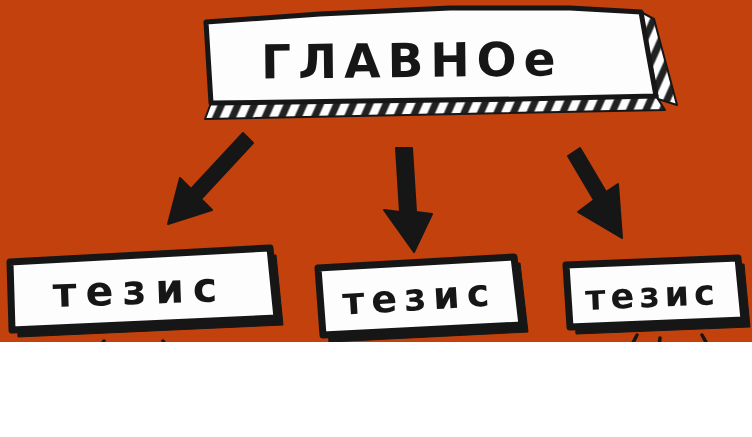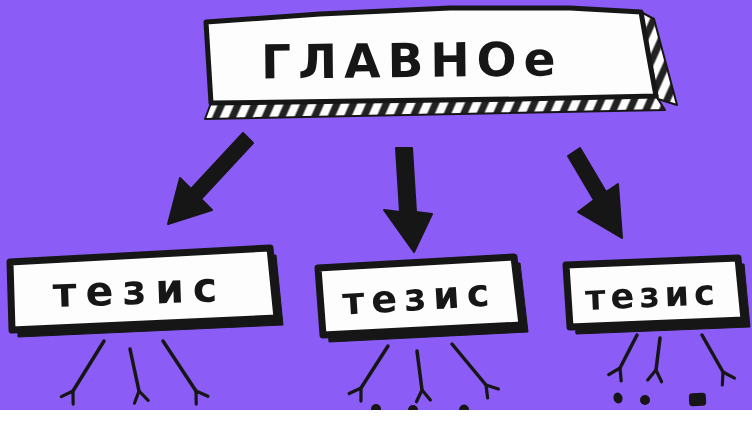--- a/index.html
+++ b/index.html
@@ -1,20 +1,20 @@
 <!DOCTYPE html>
 <html><head>
 <meta charset="utf-8">
 <style>
   html, body { margin: 0; padding: 0; background: #ffffff; }
   .stage {
     position: relative;
     width: 752px;
-    height: 410px;
-    background: #8b5cf6;
+    height: 342px;
+    background: #c2410c;
     overflow: hidden;
     font-family: "DejaVu Sans", sans-serif;
   }
   svg { display: block; }
   .box-face { fill: #fdfdfd; stroke: #161616; stroke-linejoin: round; }
   .box-shadow { fill: #161616; stroke: #161616; stroke-linejoin: round; }
   .hatch-fill { fill: url(#hatch); stroke: #161616; stroke-width: 2; stroke-linejoin: round; }
   .thick-arrow { fill: #161616; stroke: #161616; stroke-width: 2; stroke-linejoin: round; }
   .thin-arrow { stroke: #161616; stroke-width: 3.5; fill: none; stroke-linecap: round; }
   .dot { fill: #161616; }

